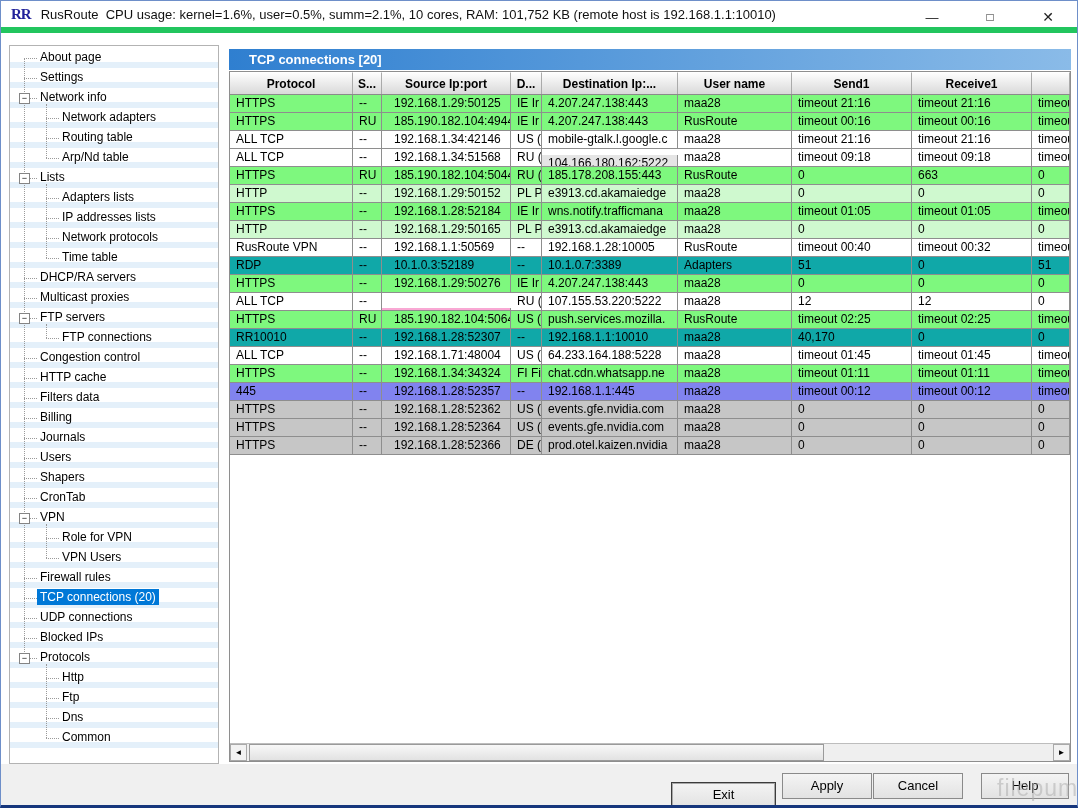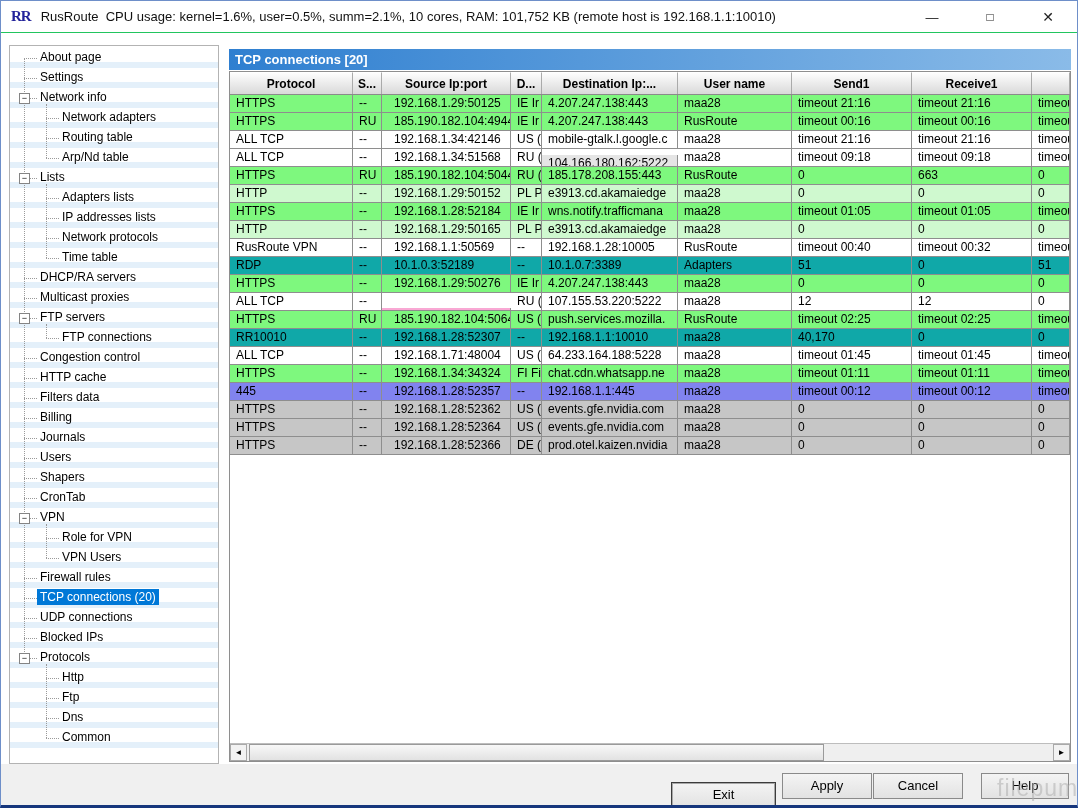--- a/index.html
+++ b/index.html
@@ -3,21 +3,21 @@
 <meta charset="utf-8">
 <style>
   * { margin:0; padding:0; box-sizing:border-box; }
   html,body { width:1078px; height:808px; font-family:"Liberation Sans",sans-serif; }
   .window{
     position:relative; width:1078px; height:808px; background:#ffffff;
     border:1px solid #6e8fc9; border-bottom:3px solid #16367c; overflow:hidden;
   }
   
   .titlebar{ position:absolute; left:0; top:0; width:100%; height:32px; background:#ffffff;
-    border-bottom:1px solid #22c55e; display:flex; align-items:center; }
+    border-bottom:6px solid #22c55e; display:flex; align-items:center; }
   .logo{ font-family:"Liberation Serif",serif; font-weight:bold; color:#22229a; font-size:15px;
     margin-left:10px; letter-spacing:-1px; }
   .title-text{ font-size:13px; color:#111; margin-left:10px; white-space:nowrap; }
   .win-controls{ position:absolute; right:0; top:0; height:32px; display:flex; }
   .win-btn{ width:58px; height:32px; display:flex; align-items:center; justify-content:center;
     font-size:13px; color:#222; cursor:default; }
   .win-btn.close{ font-size:14px; }
   .win-btn.max{ font-size:12px; }
 
   
@@ -37,21 +37,21 @@
   .d0 .tree-label{ margin-left:27px; }
   .d1 .tree-label{ margin-left:49px; }
   .tree-item.selected .tree-label{ background:#0078d7; color:#fff; }
   .expander{ position:absolute; left:9px; top:5px; width:11px; height:11px; background:#fff;
     border:1px solid #848484; font-size:9px; line-height:9px; text-align:center; color:#000; z-index:2; }
   .vline{ position:absolute; border-left:1px dotted #9a9a9a; width:0; z-index:1; }
 
   
   .panel-title{ position:absolute; left:228px; top:15px; width:842px; height:21px;
     background:linear-gradient(to right,#2f7fd0,#8abbe8);
-    color:#fff; font-weight:bold; font-size:13px; line-height:21px; padding-left:6px; }
+    color:#fff; font-weight:bold; font-size:13px; line-height:21px; padding-left:20px; }
   .panel{ position:absolute; left:228px; top:37px; width:842px; height:691px;
     border:1px solid #8e8e8e; background:#fff; }
   .thead{ display:grid; grid-template-columns:123px 29px 129px 31px 136px 114px 120px 120px 38px;
     height:23px; background:linear-gradient(to bottom,#ffffff,#d9d9d9); border-bottom:1px solid #8a8a8a; }
   .th{ font-weight:bold; font-size:12px; text-align:center; line-height:22px;
     border-right:1px solid #aaaaaa; border-top:1px solid #fff; overflow:hidden; white-space:nowrap; cursor:default; }
   .tbody{ }
   .trow{ display:grid; grid-template-columns:123px 29px 129px 31px 136px 114px 120px 120px 38px; height:18px; }
   .td{ font-size:12px; line-height:17px; padding:0 3px 0 6px; border-right:1px solid #8e8e8e;
     border-bottom:1px solid #8e8e8e; overflow:hidden; white-space:nowrap; color:#000; }

